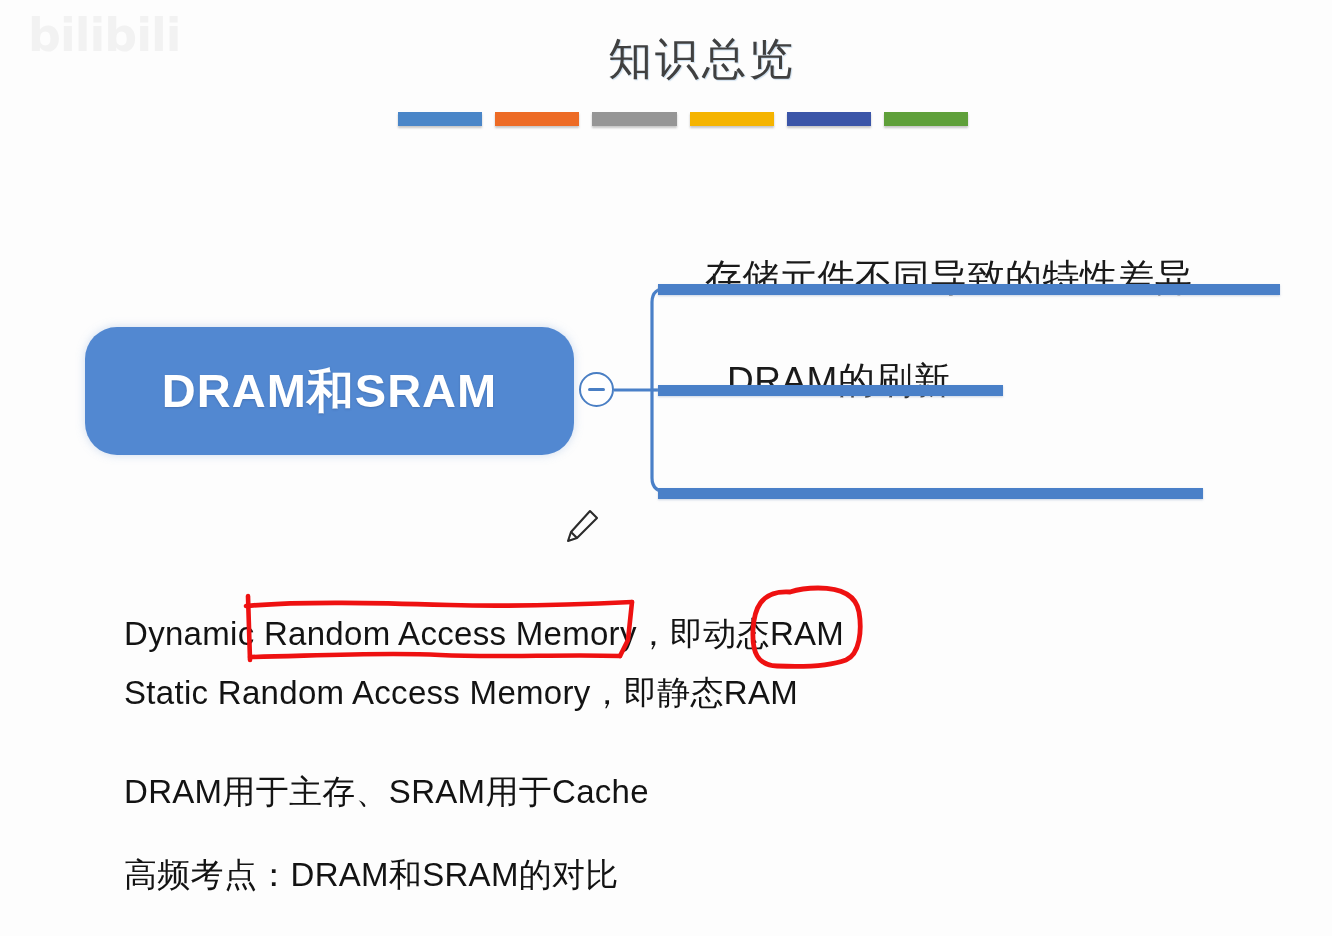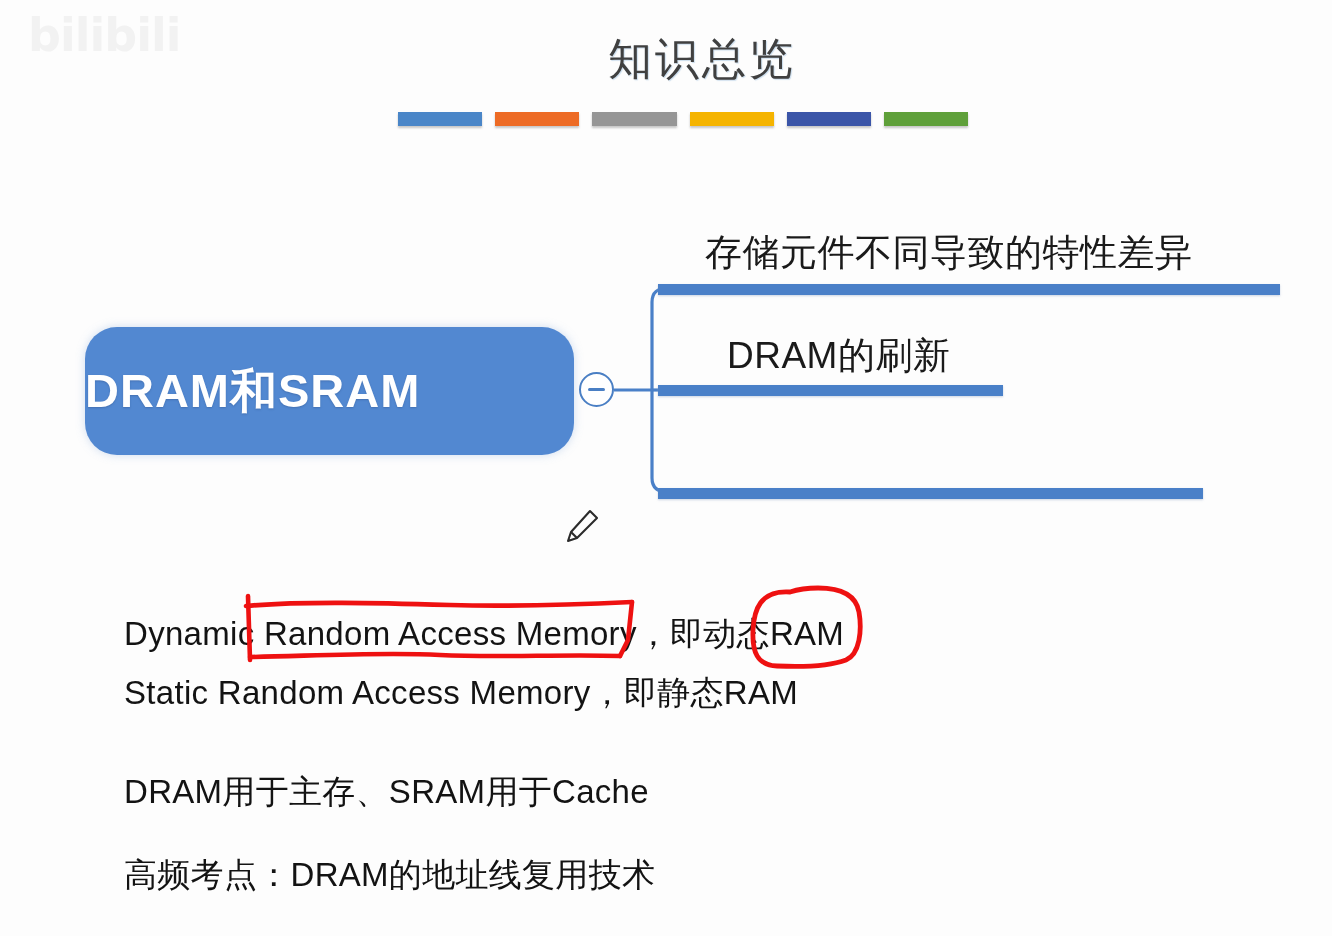--- a/index.html
+++ b/index.html
@@ -69,20 +69,21 @@
     position: absolute;
     left: 85px;
     top: 327px;
     width: 489px;
     height: 128px;
     background: #5288d1;
     border-radius: 32px;
     box-shadow: 0 0 10px rgba(120,160,215,.35);
     display: flex;
     align-items: center;
+    justify-content: center;
   }
   #rootnode .root-label {
     color: #ffffff;
     font-size: 47px;
     font-weight: bold;
     letter-spacing: 1px;
     font-family: "Liberation Sans", sans-serif;
     text-shadow: 0 1px 2px rgba(40,70,120,.35);
   }
 
@@ -107,20 +108,21 @@
     border-radius: 2px;
   }
 
   .branch-label {
     position: absolute;
     font-size: 37px;
     color: #1a1a1a;
     font-family: "Liberation Sans", sans-serif;
     white-space: nowrap;
     letter-spacing: 0.5px;
+    margin-top: 25px;
   }
   .branch-underline {
     position: absolute;
     height: 11px;
     background: #4a80c8;
     box-shadow: 0 1px 2px rgba(150,170,200,.5);
   }
 
   #pencil-icon {
     position: absolute;
@@ -208,21 +210,21 @@
         <path d="M28,6 L35,13 L15,33 L6,36 L9,27 Z"></path>
         <path d="M9,27 L15,33"></path>
       </g>
     </svg>
   </div>
 
   <div id="bodytext">
     <div class="bodyline" id="line-dynamic">Dynamic Random Access Memory，即动态RAM</div>
     <div class="bodyline" id="line-static">Static Random Access Memory，即静态RAM</div>
     <div class="bodyline" id="line-usage">DRAM用于主存、SRAM用于Cache</div>
-    <div class="bodyline" id="line-exam">高频考点：DRAM的地址线复用技术</div>
+    <div class="bodyline" id="line-exam">高频考点：DRAM和SRAM的对比</div>
   </div>
 
   <svg id="annotations" viewBox="0 0 1332 936">
 
     <g fill="none" stroke="#ee1111" stroke-width="4.6" stroke-linecap="round" stroke-linejoin="round">
       <path d="M248,596 L250,660"></path>
       <path d="M246,606 C300,601 380,603 450,605 C520,607 590,604 632,602"></path>
       <path d="M632,602 L628,640 L620,656"></path>
       <path d="M620,656 C560,654 500,658 440,655 C380,652 310,656 250,657"></path>
     </g>

